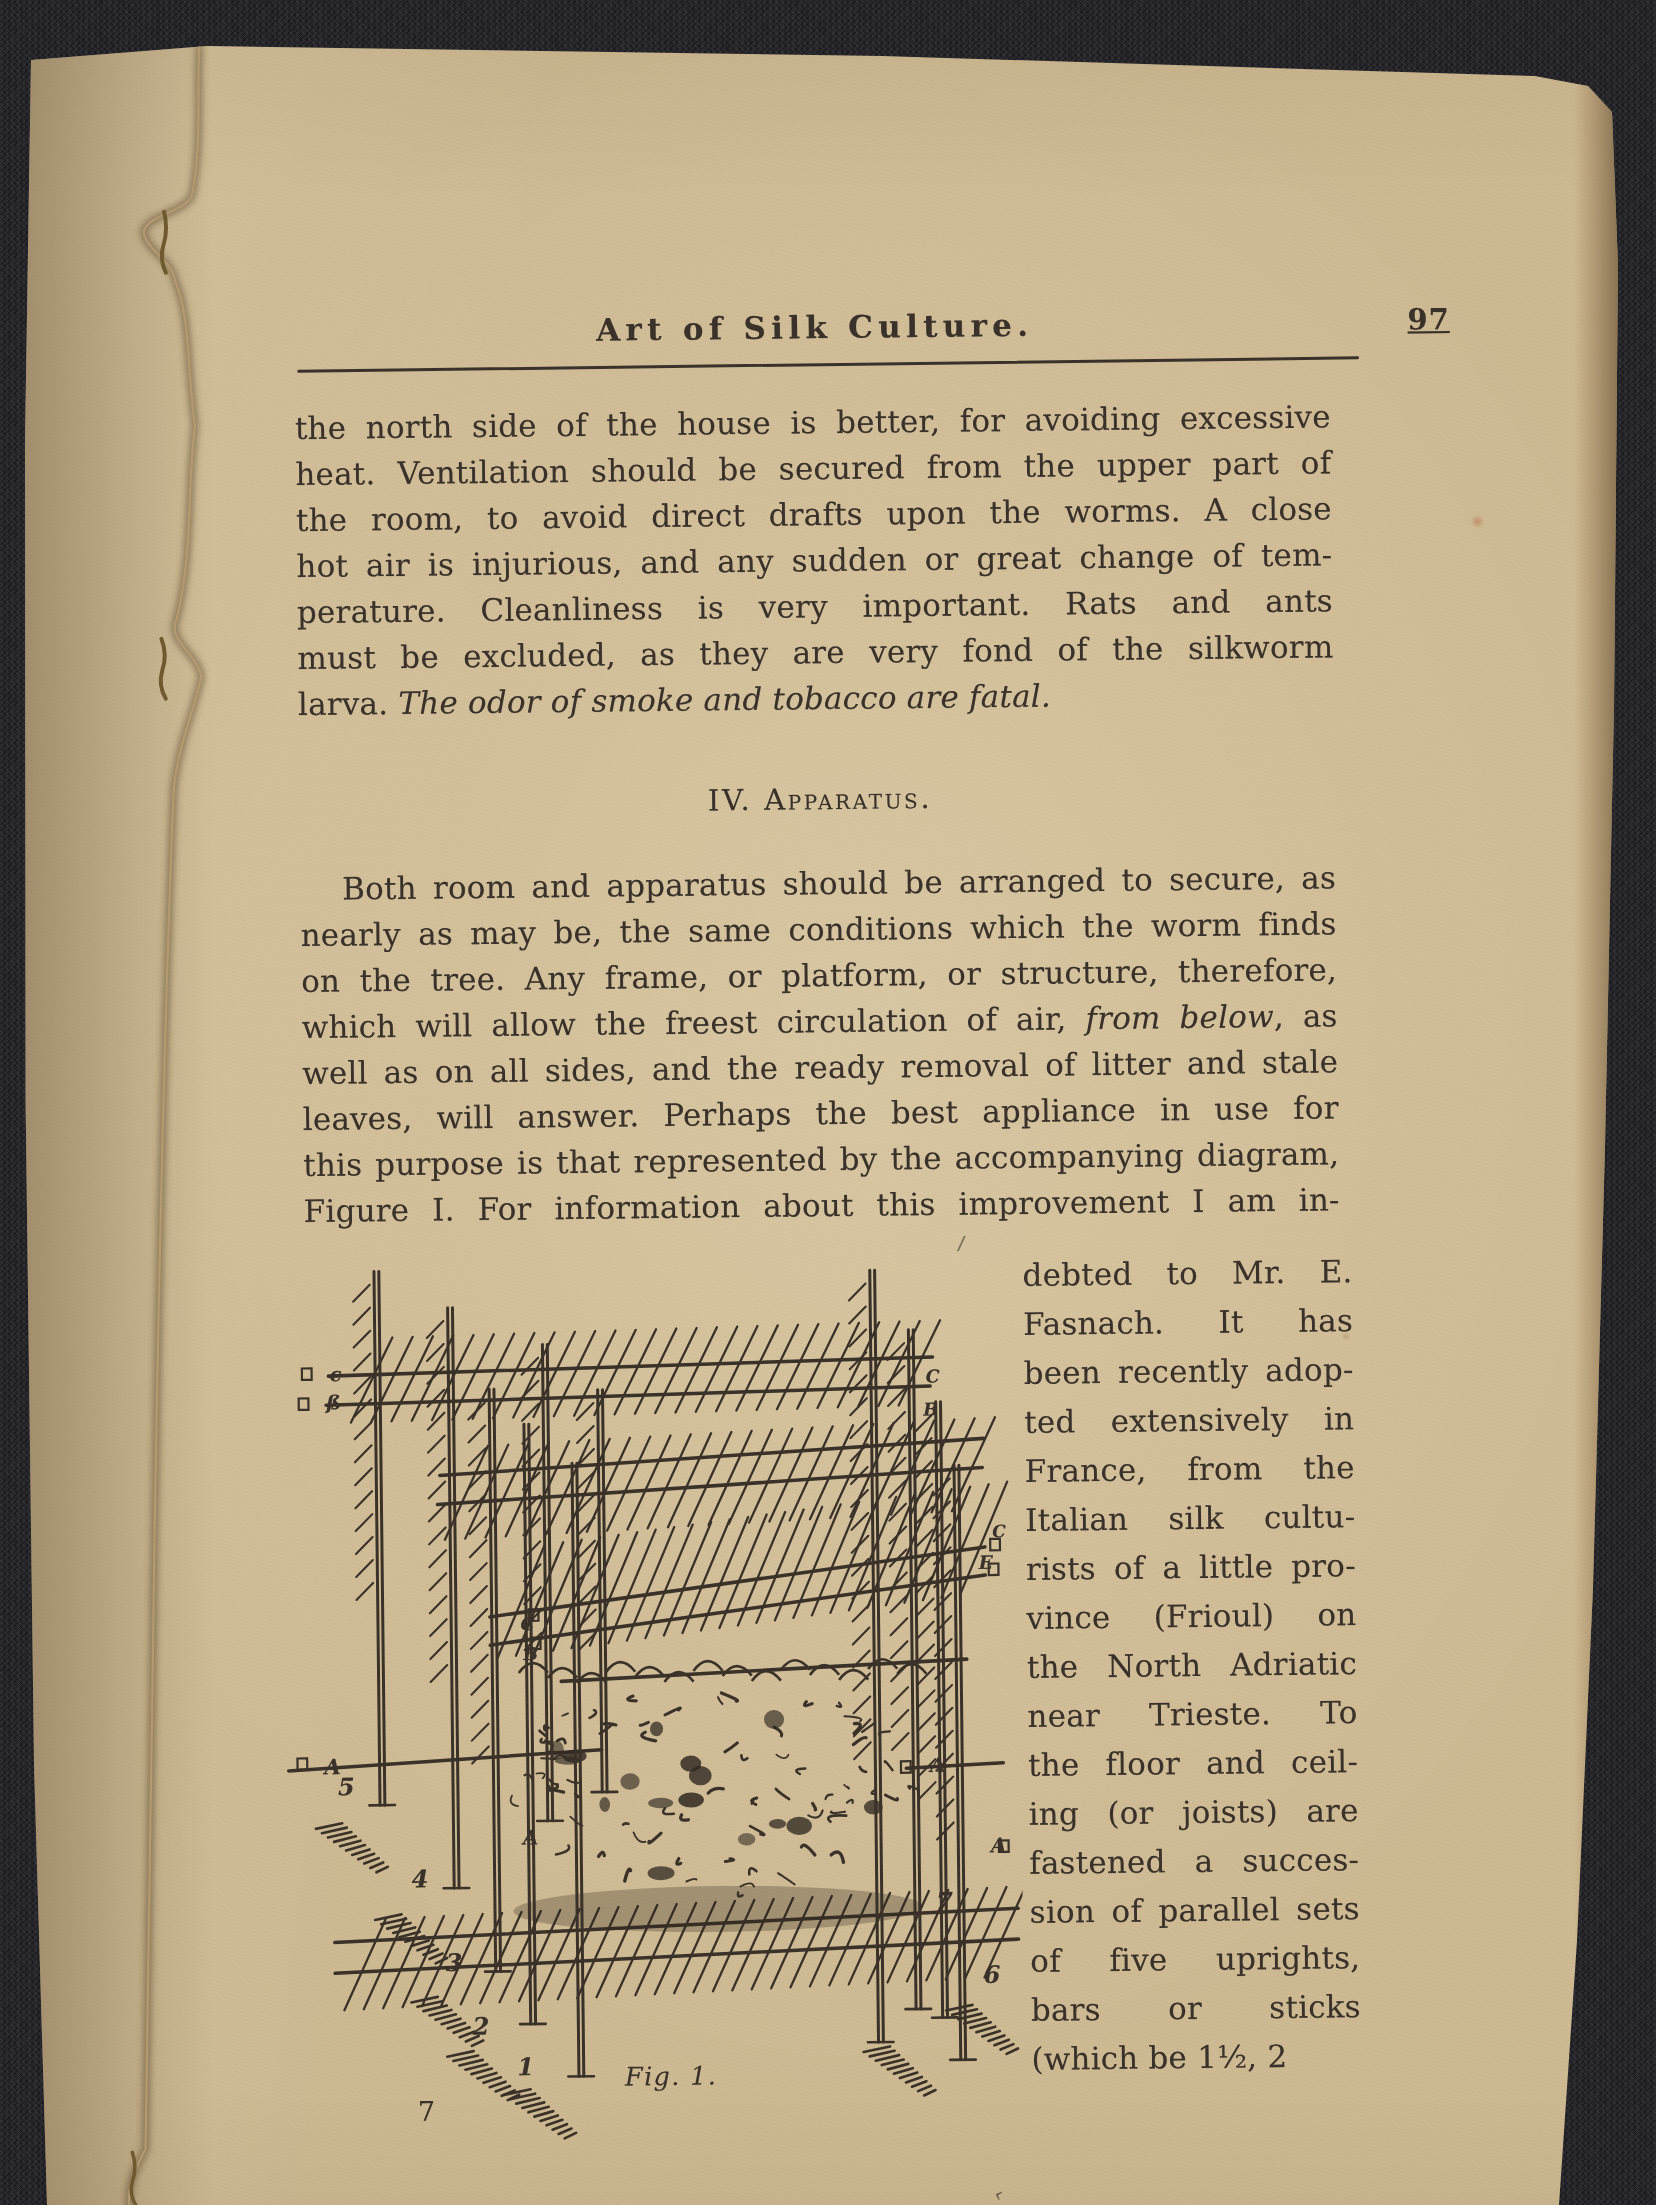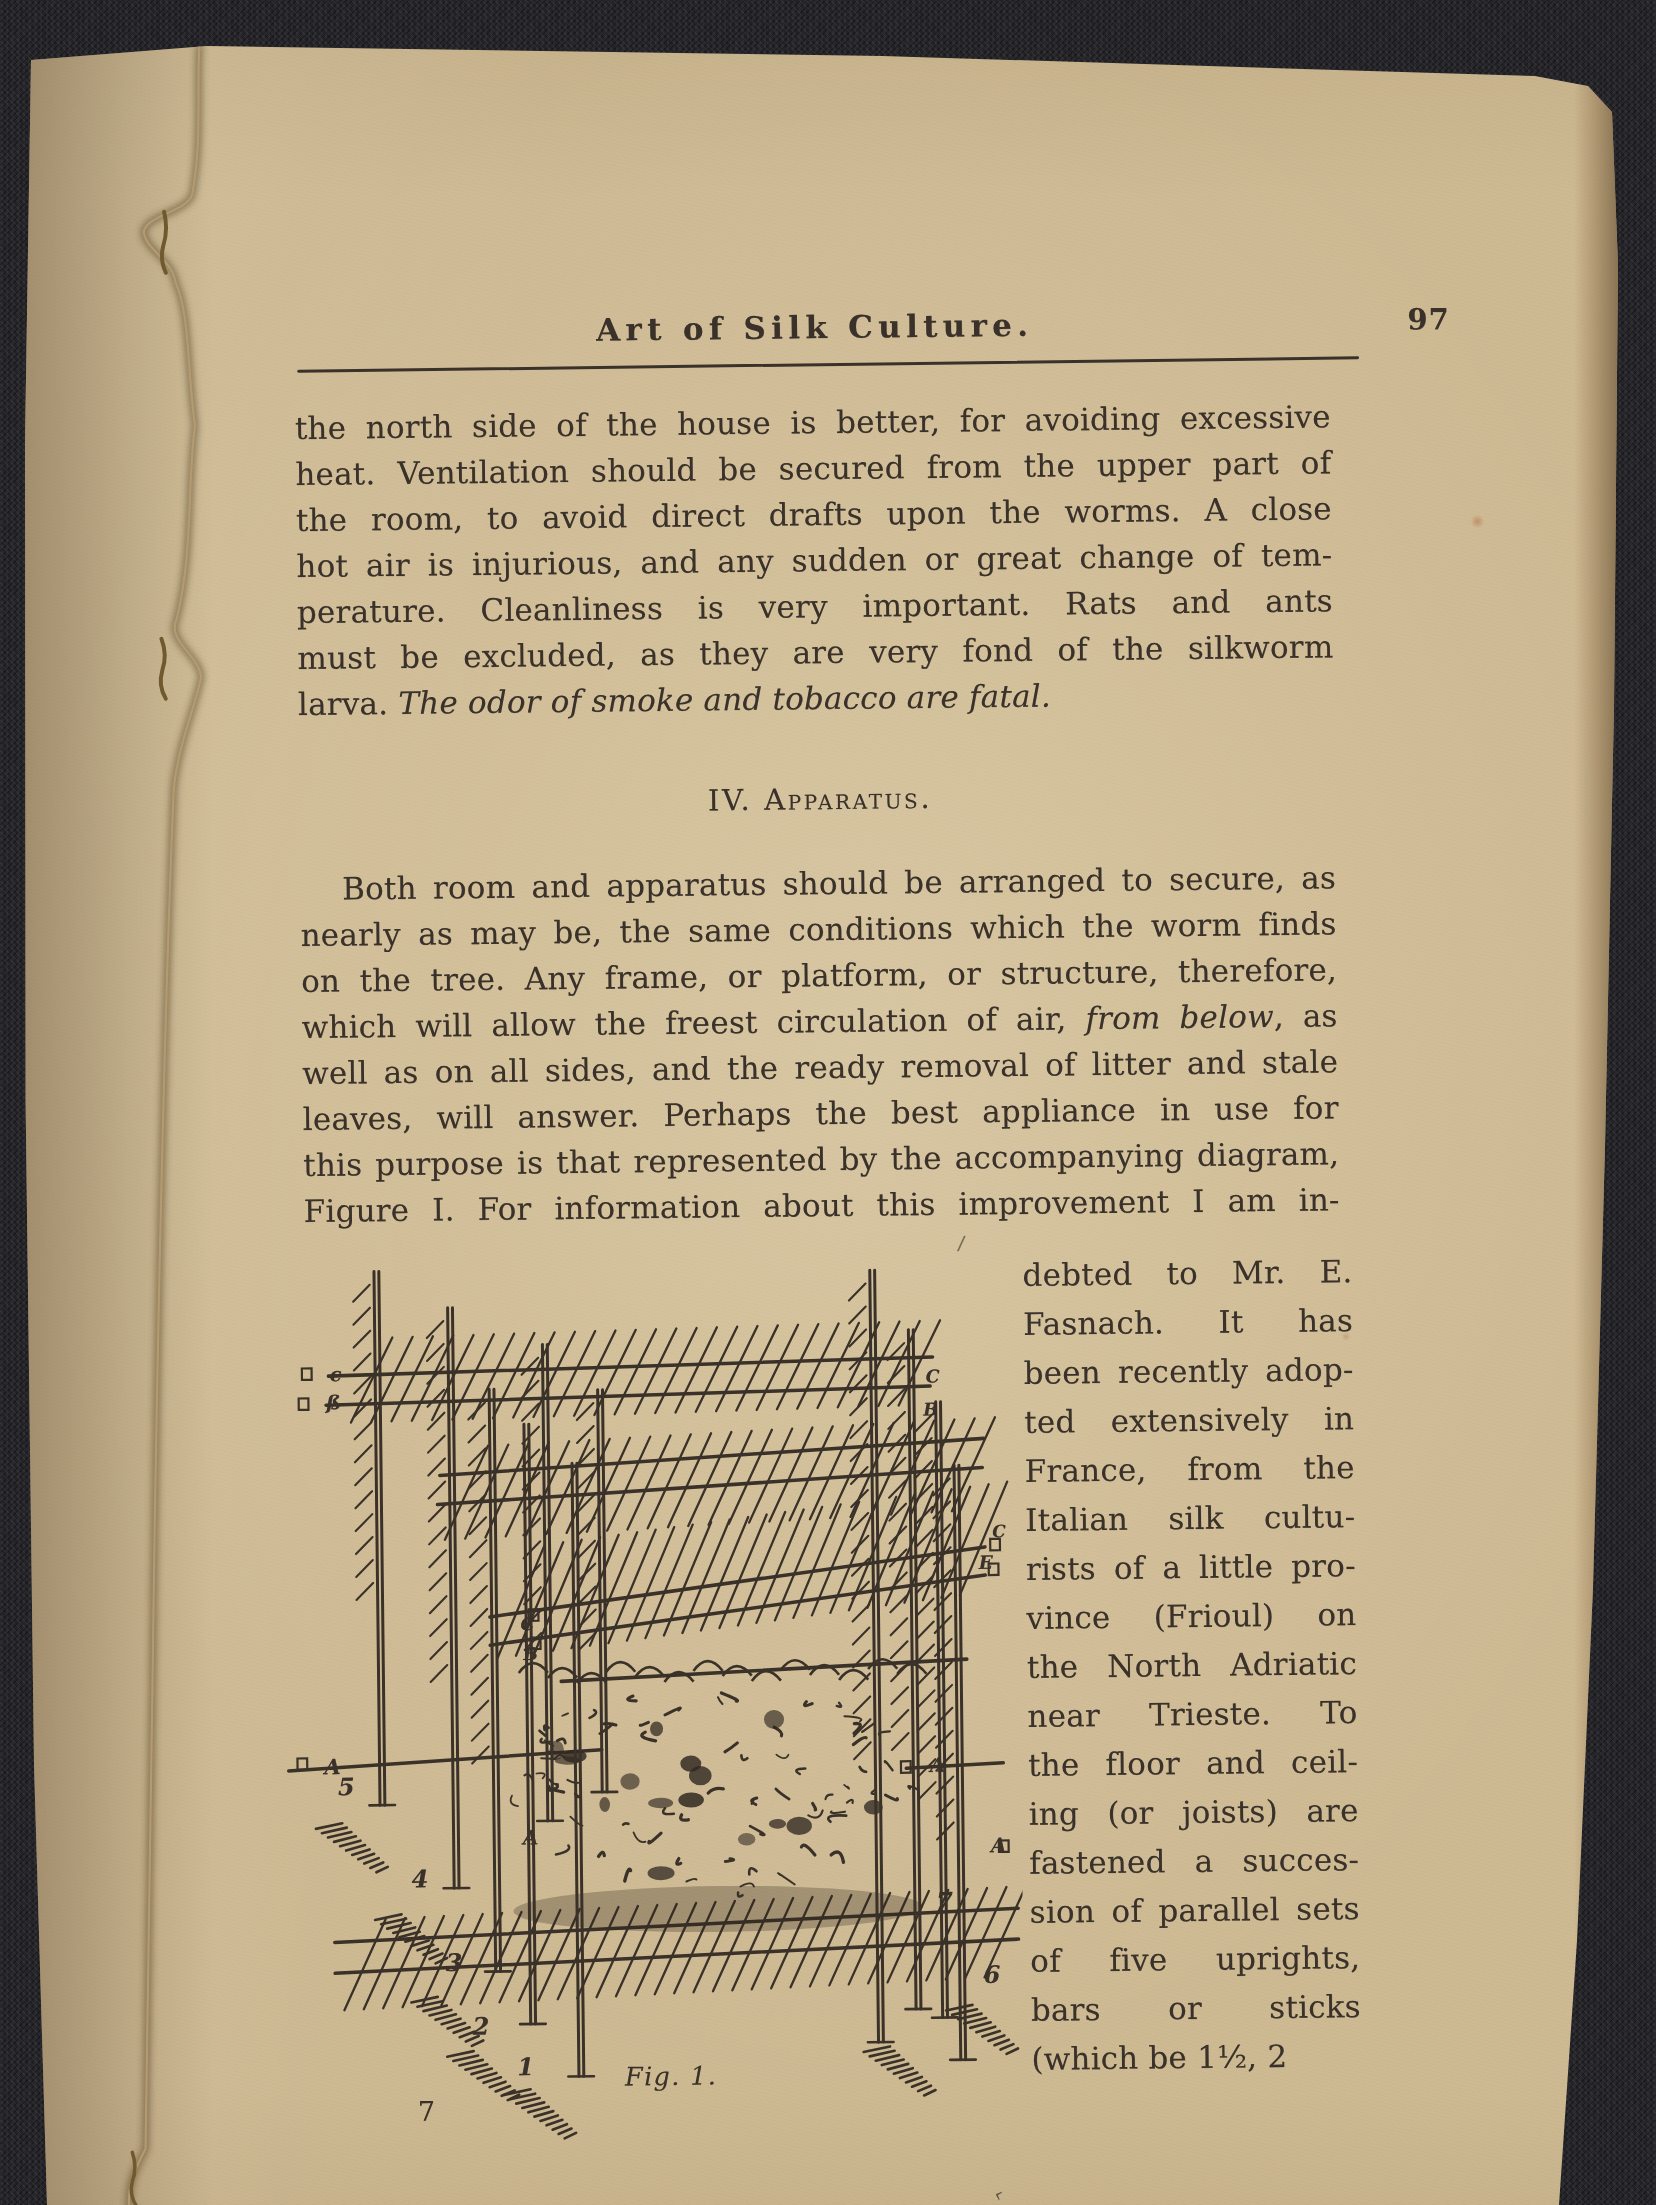--- a/index.html
+++ b/index.html
@@ -25,21 +25,21 @@
   .gutter-shade{position:absolute;left:23px;top:42px;width:190px;height:2316px;
     background:linear-gradient(to right, rgba(92,70,44,0.40), rgba(92,70,44,0.16) 55%, transparent);}
   .edge-band{position:absolute;left:1574px;top:75px;width:46px;height:2285px;border-radius:22px;
     background:linear-gradient(to right, transparent, rgba(150,122,84,0.45) 40%, rgba(110,88,58,0.75));}
   .spot{position:absolute;border-radius:50%;}
   .tear-svg{position:absolute;left:0;top:0;pointer-events:none;}
   #content{position:absolute;inset:0;transform:rotate(-0.65deg);transform-origin:838px 1235px;color:#3a322a;}
   #content *{text-shadow:0.2px 0.2px 0.6px rgba(58,50,42,0.40);}
   .running-head{position:absolute;left:309px;top:309px;width:1032px;height:40px;text-align:center;
     font-weight:700;font-size:31px;letter-spacing:5.3px;}
-  .head-page{position:absolute;right:-119px;top:0;letter-spacing:0.9px;font-size:29px;font-weight:600;}
+  .head-page{position:absolute;right:-119px;top:0;letter-spacing:0.9px;font-size:29px;font-weight:600;text-decoration:underline;}
   .rule{position:absolute;left:307px;top:363px;width:1062px;height:3.1px;background:#3a322a;border-radius:1.8px;transform:rotate(-0.08deg);}
   .para{position:absolute;font-size:31px;letter-spacing:0.2px;}
   .para1{left:304px;top:399px;width:1036px;line-height:46px;}
   .para2{left:304px;top:860px;width:1036px;line-height:46px;}
   .col-right{left:1022px;top:1253px;width:330px;line-height:49px;}
   .tline{width:100%;white-space:nowrap;}
   .tline.just{text-align:justify;text-align-last:justify;white-space:normal;}
   .it{font-style:italic;}
   .sec-head{position:absolute;left:309px;top:782px;width:1032px;text-align:center;
     font-size:29px;font-variant:small-caps;letter-spacing:2.6px;}

